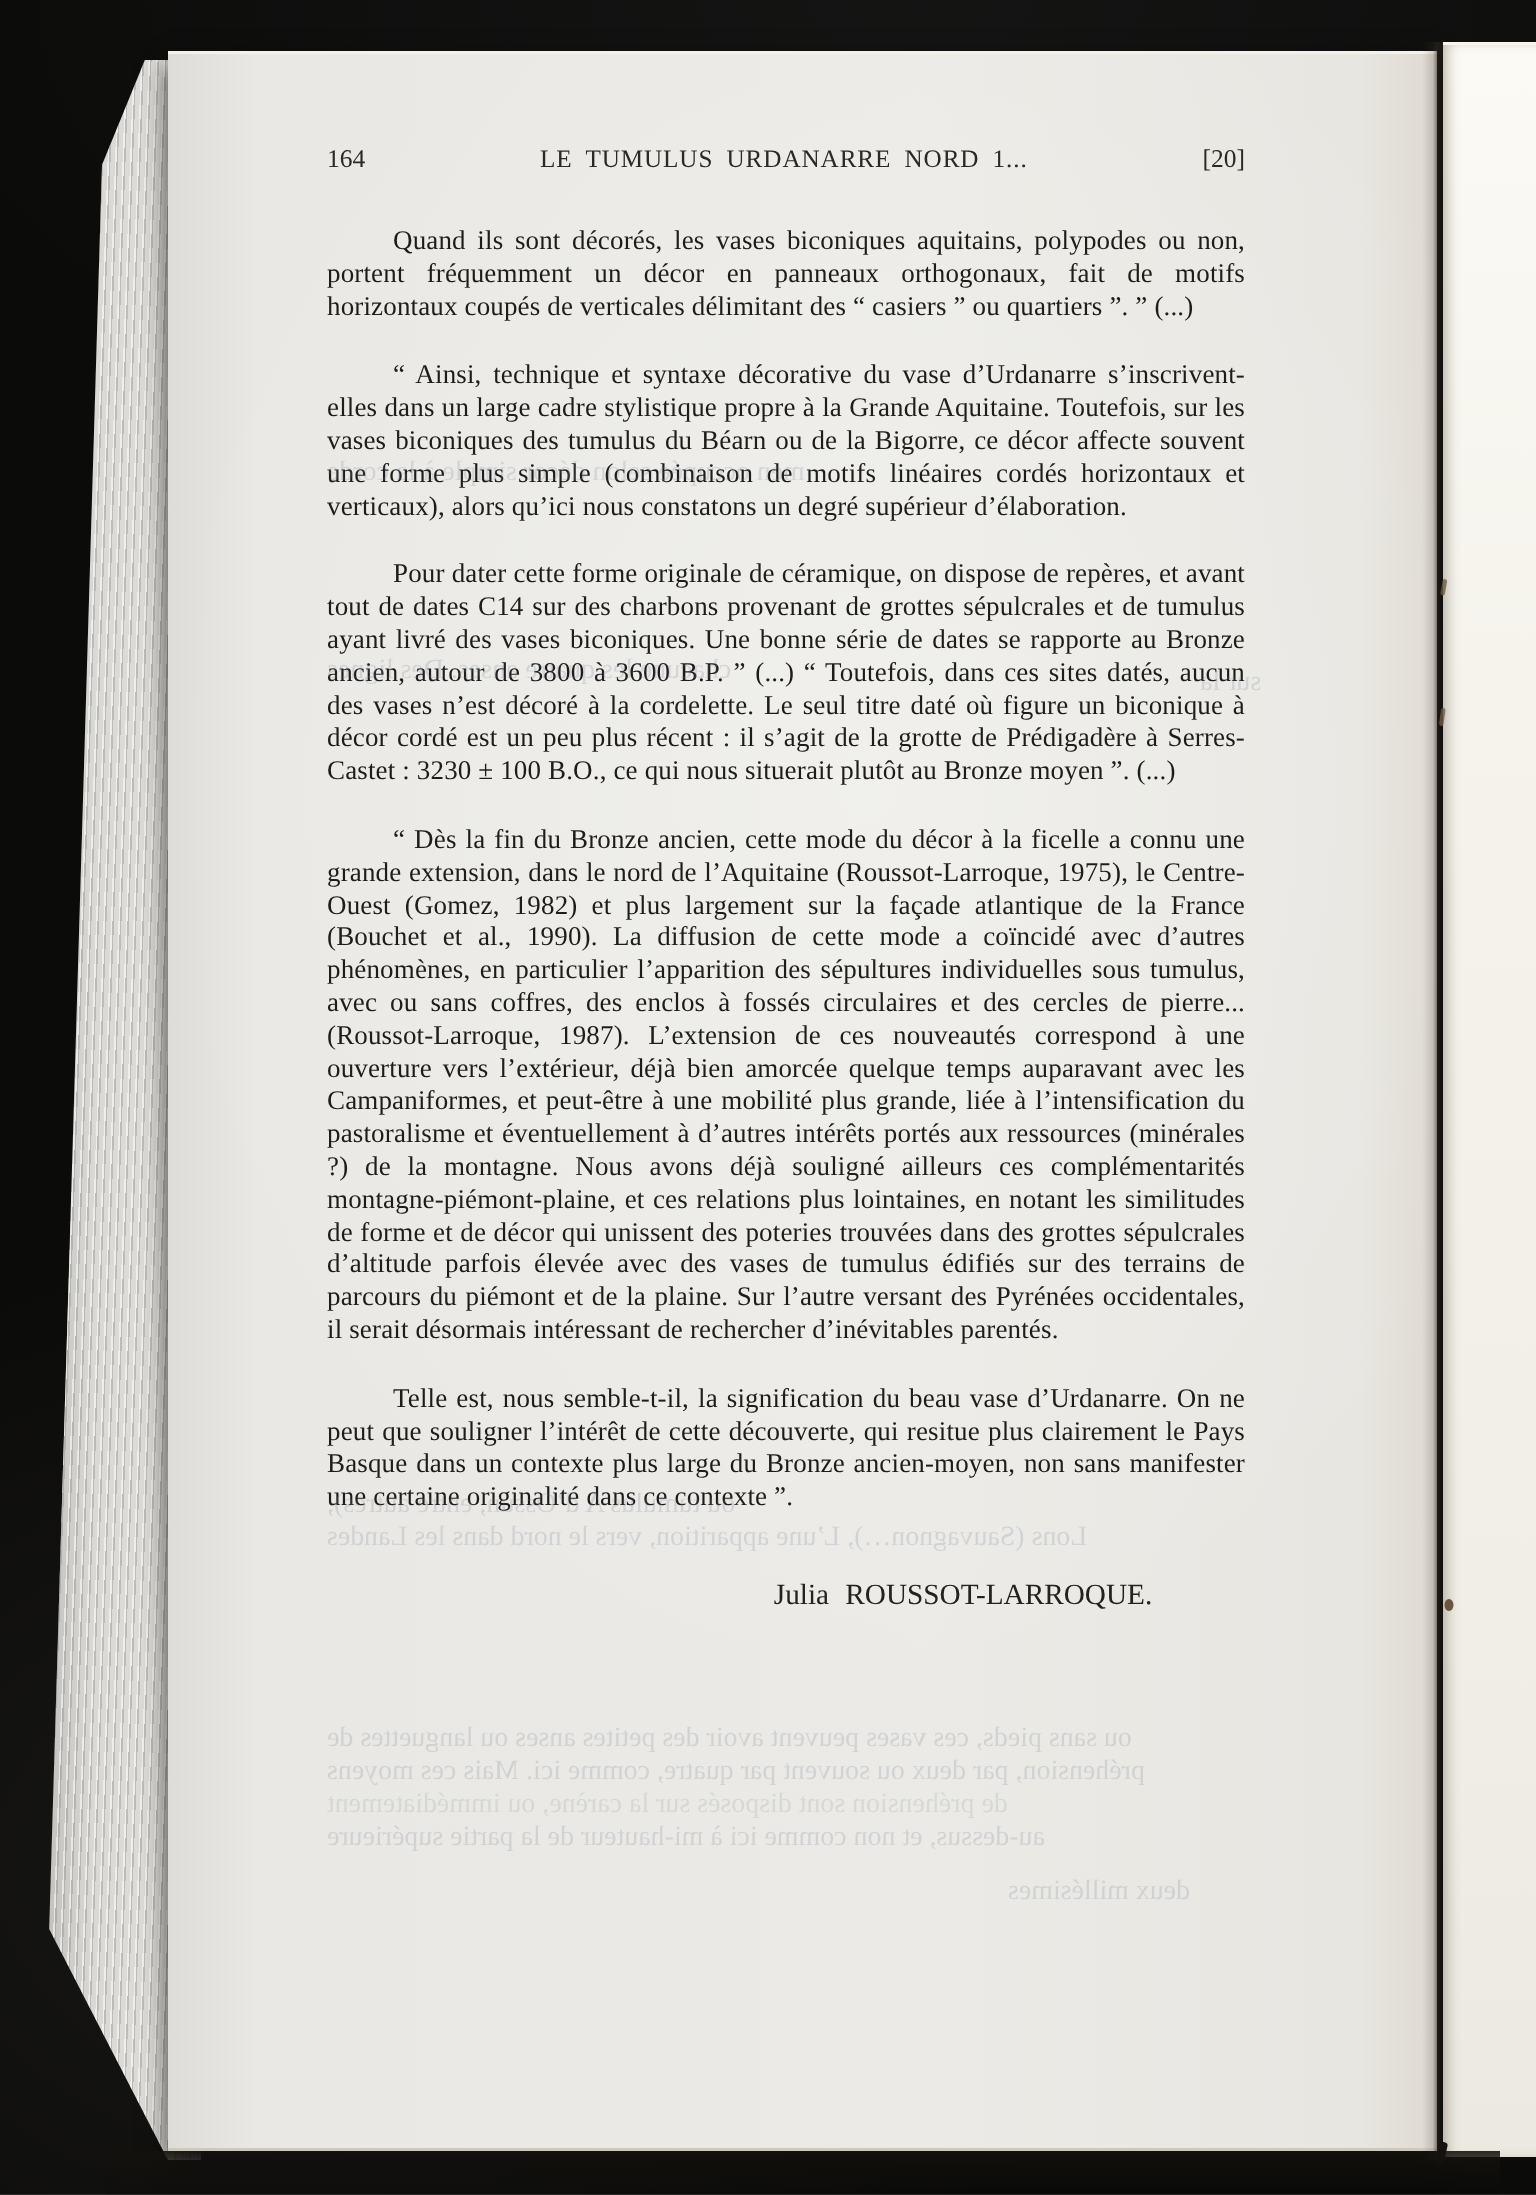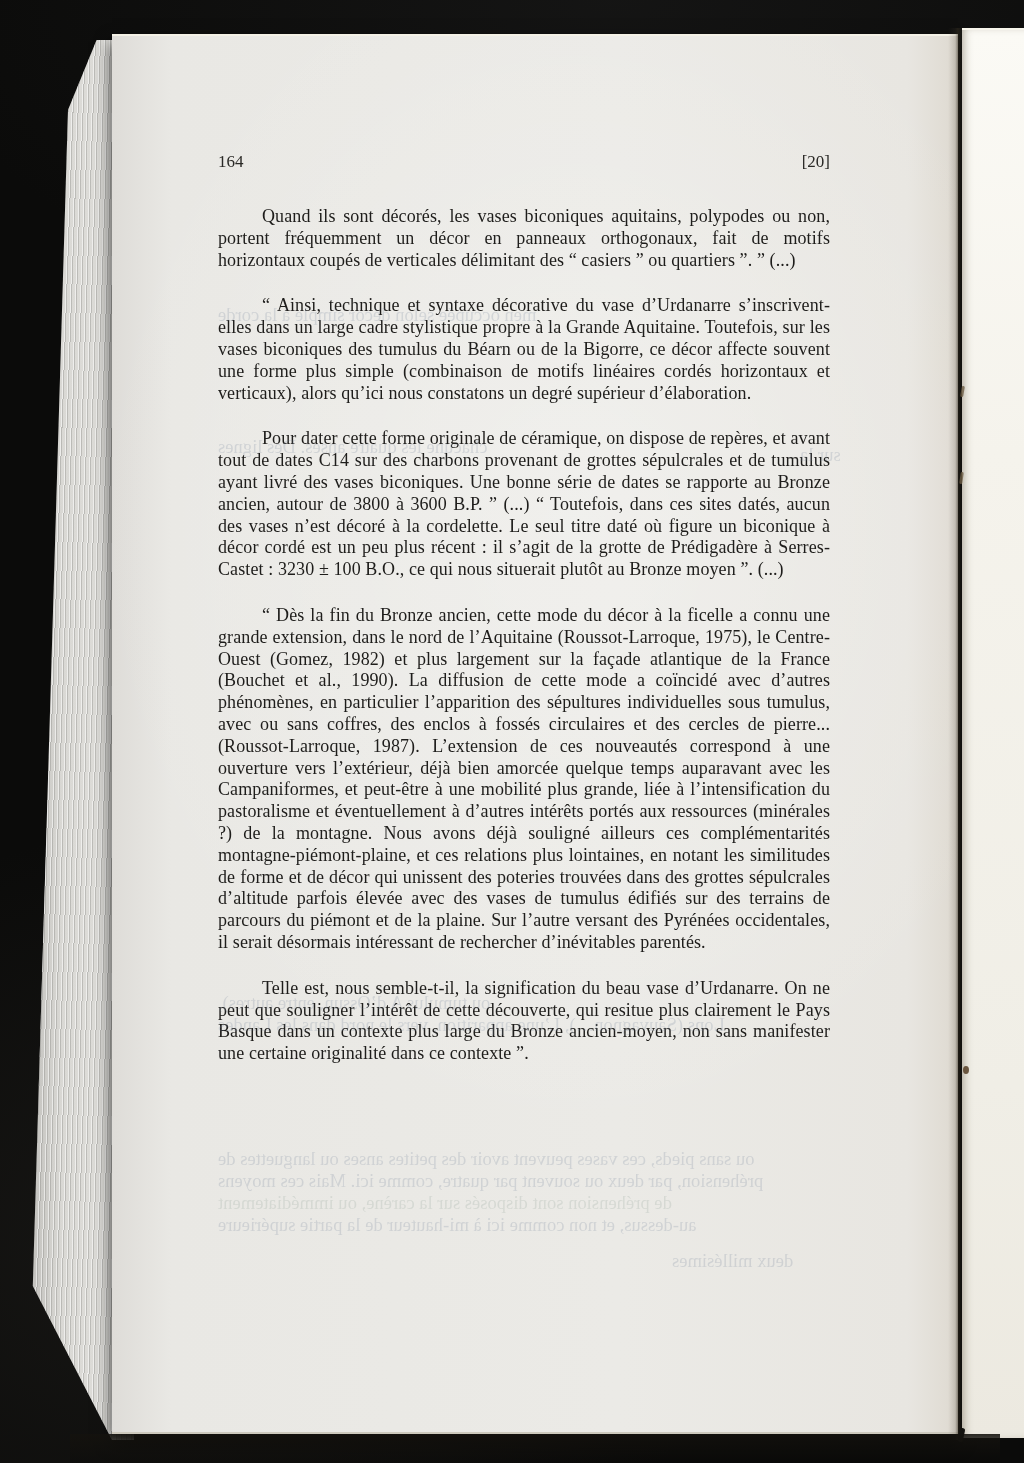--- a/index.html
+++ b/index.html
@@ -44,21 +44,21 @@
     width: 846px;
     height: 1400px;
     background:
       radial-gradient(ellipse 700px 900px at 55% 35%, rgba(255,255,255,0.28), rgba(255,255,255,0) 70%),
       linear-gradient(90deg, #dedcd8 0%, #e9e8e4 7%, #ebeae6 60%, #e8e6e1 94%, #ded9d0 100%),
       #e9e8e4;
     border-top: 2px solid #f4f1e6;
     border-bottom: 2px solid #cdc9bd;
     box-shadow: 0 8px 16px rgba(0,0,0,0.8);
     box-sizing: border-box;
-    padding: 116px 128px 0 106px;
+    padding: 60px 128px 0 106px;
   }
   .running-head {
     display: flex;
     justify-content: space-between;
     align-items: baseline;
     color: #2a2926;
     font-size: 17px;
     margin-bottom: 34px;
   }
   .running-head .title {
@@ -147,29 +147,31 @@
 <body>
 
 <div class="scene">
 
   <div class="page-stack"></div>
 
   <div class="page">
 
     <div class="running-head">
       <span class="folio">164</span>
+      <span class="title">LE TUMULUS URDANARRE NORD 1...</span>
       <span class="mark">[20]</span>
     </div>
 
     <div class="body-text">
       <p>Quand ils sont décorés, les vases biconiques aquitains, polypodes ou non, portent fréquemment un décor en panneaux orthogonaux, fait de motifs horizontaux coupés de verticales délimitant des “ casiers ” ou quartiers ”. ” (...)</p>
       <p>“ Ainsi, technique et syntaxe décorative du vase d’Urdanarre s’inscrivent-elles dans un large cadre stylistique propre à la Grande Aquitaine. Toutefois, sur les vases biconiques des tumulus du Béarn ou de la Bigorre, ce décor affecte souvent une forme plus simple (combinaison de motifs linéaires cordés horizontaux et verticaux), alors qu’ici nous constatons un degré supérieur d’élaboration.</p>
       <p>Pour dater cette forme originale de céramique, on dispose de repères, et avant tout de dates C14 sur des charbons provenant de grottes sépulcrales et de tumulus ayant livré des vases biconiques. Une bonne série de dates se rapporte au Bronze ancien, autour de 3800 à 3600 B.P. ” (...) “ Toutefois, dans ces sites datés, aucun des vases n’est décoré à la cordelette. Le seul titre daté où figure un biconique à décor cordé est un peu plus récent : il s’agit de la grotte de Prédigadère à Serres-Castet : 3230 ± 100 B.O., ce qui nous situerait plutôt au Bronze moyen ”. (...)</p>
       <p>“ Dès la fin du Bronze ancien, cette mode du décor à la ficelle a connu une grande extension, dans le nord de l’Aquitaine (Roussot-Larroque, 1975), le Centre-Ouest (Gomez, 1982) et plus largement sur la façade atlantique de la France (Bouchet et al., 1990). La diffusion de cette mode a coïncidé avec d’autres phénomènes, en particulier l’apparition des sépultures individuelles sous tumulus, avec ou sans coffres, des enclos à fossés circulaires et des cercles de pierre... (Roussot-Larroque, 1987). L’extension de ces nouveautés correspond à une ouverture vers l’extérieur, déjà bien amorcée quelque temps auparavant avec les Campaniformes, et peut-être à une mobilité plus grande, liée à l’intensification du pastoralisme et éventuellement à d’autres intérêts portés aux ressources (minérales ?) de la montagne. Nous avons déjà souligné ailleurs ces complémentarités montagne-piémont-plaine, et ces relations plus lointaines, en notant les similitudes de forme et de décor qui unissent des poteries trouvées dans des grottes sépulcrales d’altitude parfois élevée avec des vases de tumulus édifiés sur des terrains de parcours du piémont et de la plaine. Sur l’autre versant des Pyrénées occidentales, il serait désormais intéressant de rechercher d’inévitables parentés.</p>
       <p>Telle est, nous semble-t-il, la signification du beau vase d’Urdanarre. On ne peut que souligner l’intérêt de cette découverte, qui resitue plus clairement le Pays Basque dans un contexte plus large du Bronze ancien-moyen, non sans manifester une certaine originalité dans ce contexte ”.</p>
+      <div class="signature">Julia ROUSSOT-LARROQUE.</div>
     </div>
 
     <span class="bleed" style="left:106px; top:268px;">men occupée selon décor simple à la corde</span>
     <span class="bleed" style="left:106px; top:400px;">chacune les quatre anses. Des lignes</span>
     <span class="bleed" style="left:688px; top:408px;">sur la</span>
     <span class="bleed" style="left:106px; top:956px;">ou tumulus A d’Ossun, entre autres),</span>
     <span class="bleed" style="left:106px; top:978px;">Lons (Sauvagnon…), L’une apparition, vers le nord dans les Landes</span>
     <span class="bleed" style="left:106px; top:1112px;">ou sans pieds, ces vases peuvent avoir des petites anses ou languettes de</span>
     <span class="bleed" style="left:106px; top:1134px;">préhension, par deux ou souvent par quatre, comme ici. Mais ces moyens</span>
     <span class="bleed greenish" style="left:106px; top:1156px;">de préhension sont disposés sur la carène, ou immédiatement</span>

